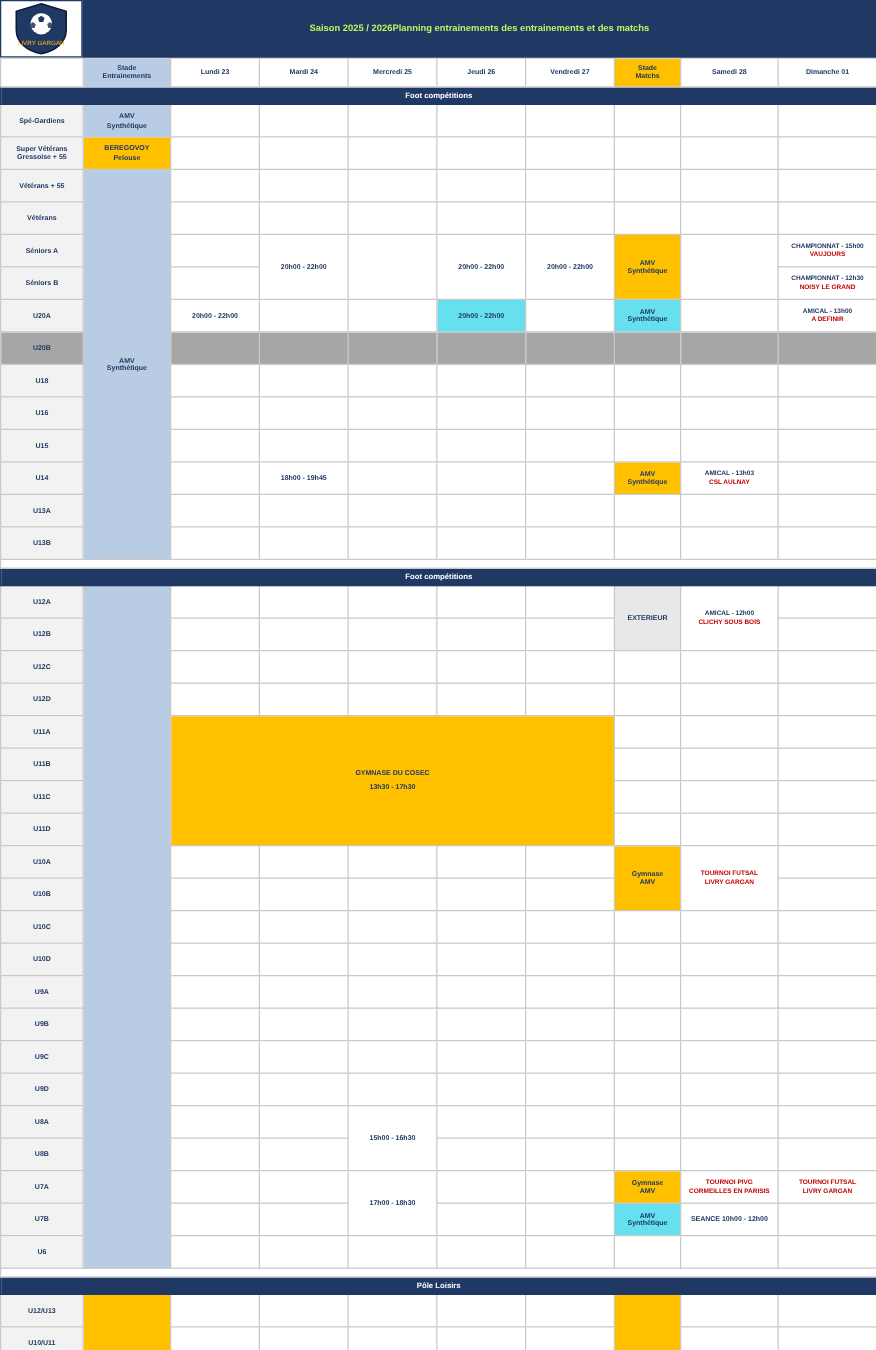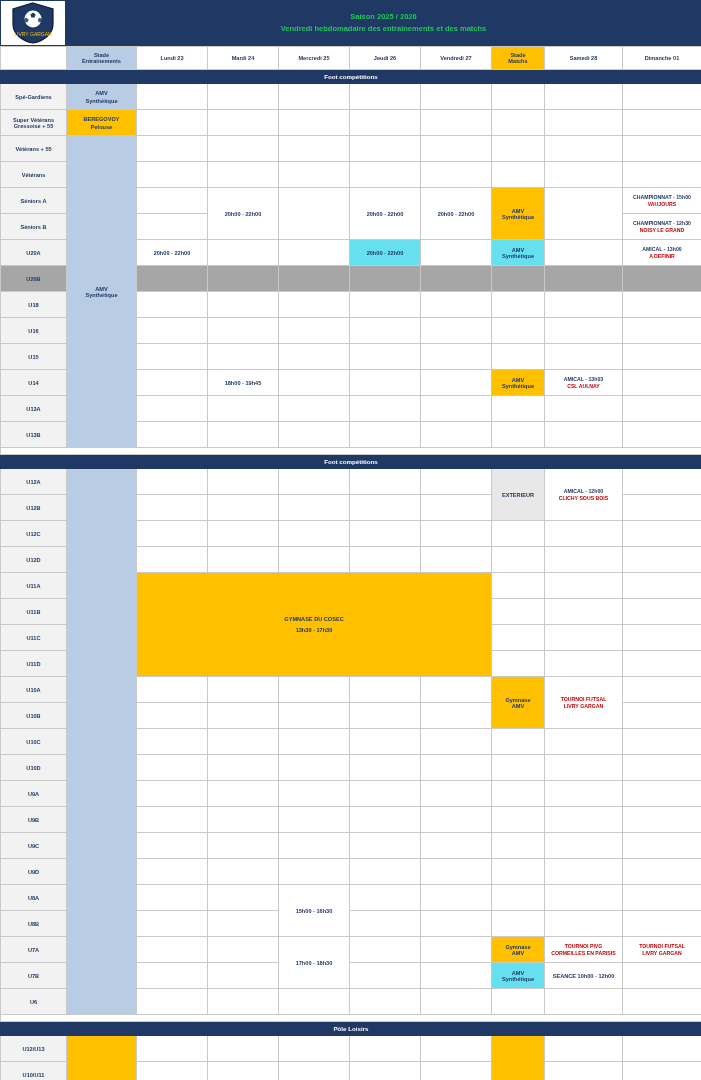--- a/index.html
+++ b/index.html
@@ -4,21 +4,21 @@
 <style>
   html,body{margin:0;padding:0;background:#ffffff;}
   body{font-family:"Liberation Sans",sans-serif;}
   #page{width:701px;height:1080px;position:relative;overflow:hidden;background:#fff;}
 
   
   .hdr{display:flex;align-items:stretch;height:46px;}
   .logo-cell{width:66px;background:#ffffff;display:flex;align-items:center;justify-content:center;border:1px solid #1f3864;box-sizing:border-box;}
   .logo{width:46px;height:42px;position:relative;}
   .logo svg{display:block;}
-  .hdr-title{flex:1;background:#1f3864;color:#22c55e;display:flex;flex-direction:column;align-items:center;justify-content:center;border:1px solid #1f3864;box-sizing:border-box;}
+  .hdr-title{flex:1;background:#1f3864;color:#bef264;display:flex;flex-direction:row;align-items:center;justify-content:center;border:1px solid #1f3864;box-sizing:border-box;}
   .hdr-title .l1{font-size:7.5px;font-weight:bold;line-height:12px;}
   .hdr-title .l2{font-size:7.5px;font-weight:bold;line-height:12px;}
   .subhdr{height:18px;background:#1f3864;color:#fff;display:flex;align-items:center;justify-content:center;font-size:7.5px;font-weight:bold;border-left:1px solid #1f3864;border-right:1px solid #1f3864;}
 
   
   table.sched{border-collapse:collapse;width:701px;table-layout:fixed;}
   table.sched td,table.sched th{border:1px solid #c9c9c9;padding:0;font-size:5.6px;text-align:center;vertical-align:middle;}
   .col-cat{width:66px;}
   .col-stade{width:70px;}
   .col-day{width:71px;}
@@ -61,21 +61,21 @@
           <circle cx="23" cy="17" r="8.5" fill="#ffffff"></circle>
           <path d="M23 10.5 l2.6 1.9 -1 3.1 -3.2 0 -1-3.1 z" fill="#1f3864"></path>
           <path d="M16.2 15.6 l2.4 1.8 -0.9 2.9 -2.6 0 -0.9-2.9z" fill="#1f3864" opacity="0.85"></path>
           <path d="M29.8 15.6 l2.4 1.8 -0.9 2.9 -2.6 0 -0.9-2.9z" fill="#1f3864" opacity="0.85"></path>
           <text x="23" y="34" font-size="5" fill="#ffc000" text-anchor="middle" font-family="Liberation Sans, sans-serif">LIVRY GARGAN</text>
         </svg>
       </div>
     </div>
     <div class="hdr-title">
       <div class="l1">Saison 2025 / 2026</div>
-      <div class="l2">Vendredi hebdomadaire des entrainements et des matchs</div>
+      <div class="l2">Planning entrainements des entrainements et des matchs</div>
     </div>
   </div>
 
   <table class="sched">
     <colgroup>
       <col class="col-cat">
         <col class="col-stade">
         <col class="col-day">
         <col class="col-day">
         <col class="col-day">

